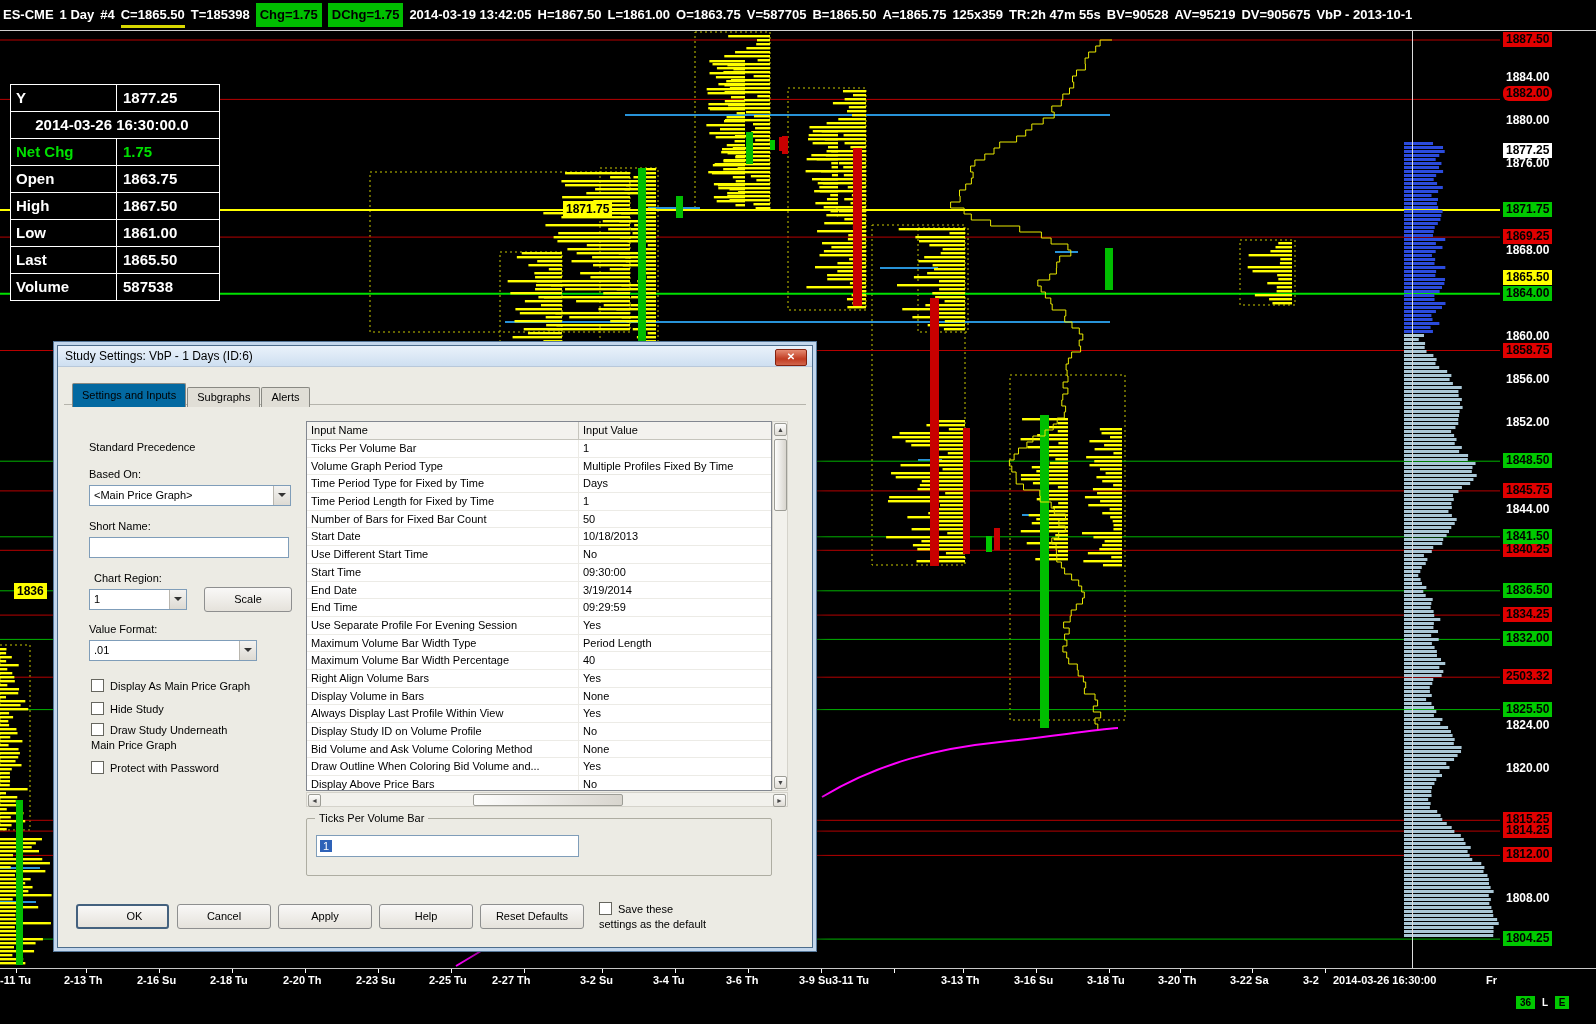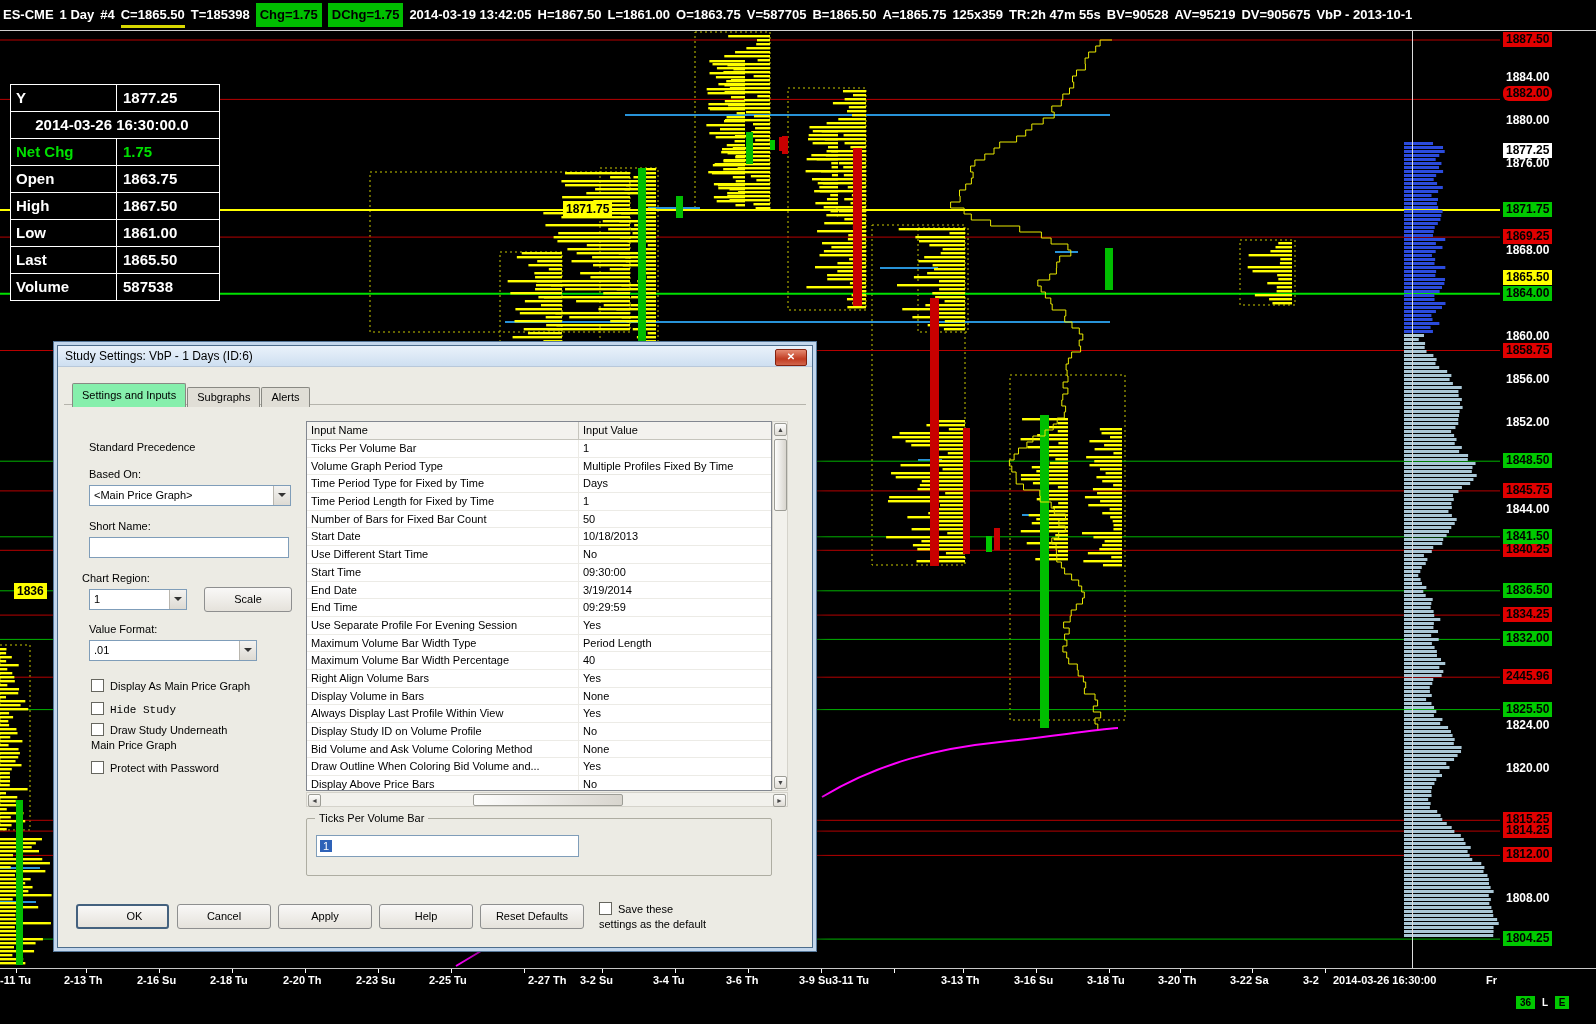--- a/index.html
+++ b/index.html
@@ -34,21 +34,21 @@
   #corner-badge{position:absolute;left:1516px;top:28px;font-size:10px;font-weight:bold;}
   #corner-badge span{padding:1px 4px;}
   .badge-green{background:#00C800;color:#000;}
   .badge-plain{color:#fff;}
   
   #dialog{position:absolute;left:57px;top:345px;width:754px;height:601px;z-index:10;background:#ECEBE4;border:1px solid #4d6d8c;box-shadow:0 0 0 3px #c2d6ec,0 0 0 4px #56789a,4px 6px 14px rgba(0,0,0,.65);font-size:11px;color:#000;}
   #dlg-titlebar{position:absolute;left:0;top:0;right:0;height:21px;background:linear-gradient(#EAF2FB,#CEDFF1);border-bottom:1px solid #b8c8da;line-height:21px;padding-left:7px;font-size:12px;box-sizing:border-box;}
   #dlg-close{position:absolute;right:5px;top:3px;width:30px;height:15px;background:linear-gradient(#E58A72,#C13C22 60%,#D2654C);border:1px solid #83210e;border-radius:2px;color:#fff;font-size:10px;font-weight:bold;text-align:center;line-height:14px;}
   #tabstrip{position:absolute;left:14px;top:37px;height:21px;z-index:2;}
   .tab{display:inline-block;height:19px;line-height:19px;padding:0 9px;border:1px solid #898983;border-bottom:none;background:#E0DED6;margin-right:1px;border-radius:2px 2px 0 0;vertical-align:bottom;}
-  .tab.active{background:#86efac;height:23px;line-height:23px;}
+  .tab.active{background:#0369a1;height:23px;line-height:23px;}
   .tabline{position:absolute;left:6px;right:6px;top:58px;border-top:1px solid #b5b4ac;}
   .dlg-label{position:absolute;white-space:nowrap;}
   .combo{position:absolute;background:#fff;border:1px solid #7F9DB9;height:19px;line-height:19px;}
   .combo .combo-text{display:block;padding-left:4px;padding-right:18px;overflow:hidden;white-space:nowrap;}
   .combo .combo-btn{position:absolute;right:0;top:0;bottom:0;width:16px;background:linear-gradient(#F4F3F1,#DDDAD3);border-left:1px solid #b9b6ae;}
   .combo .combo-btn:after{content:"";position:absolute;left:4px;top:7px;border:4px solid transparent;border-top-color:#333;}
   .textbox{position:absolute;background:#fff;border:1px solid #7F9DB9;height:19px;line-height:19px;padding-left:4px;}
   .btn{position:absolute;height:25px;background:linear-gradient(#F9F8F7,#E5E2DB);border:1px solid #8E8F8F;border-radius:3px;text-align:center;line-height:23px;font-size:11px;box-sizing:border-box;}
   .btn.default{border:2px solid #44617e;line-height:21px;padding-left:24px;}
   .checkrow{position:absolute;line-height:15px;}
@@ -882,21 +882,21 @@
     <div class="scale-label" style="top: 341.2px;">1856.00</div>
     <div class="scale-label" style="top: 384.4px;">1852.00</div>
     <div class="scale-label green" style="top: 422.2px;">1848.50</div>
     <div class="scale-label red" style="top: 451.9px;">1845.75</div>
     <div class="scale-label" style="top: 470.8px;">1844.00</div>
     <div class="scale-label green" style="top: 497.8px;">1841.50</div>
     <div class="scale-label red" style="top: 511.3px;">1840.25</div>
     <div class="scale-label green" style="top: 551.8px;">1836.50</div>
     <div class="scale-label red" style="top: 576.1px;">1834.25</div>
     <div class="scale-label green" style="top: 600.4px;">1832.00</div>
-    <div class="scale-label red" style="top: 638.2px;">2445.96</div>
+    <div class="scale-label red" style="top: 638.2px;">2503.32</div>
     <div class="scale-label green" style="top: 670.6px;">1825.50</div>
     <div class="scale-label" style="top: 686.8px;">1824.00</div>
     <div class="scale-label" style="top: 730px;">1820.00</div>
     <div class="scale-label red" style="top: 781.3px;">1815.25</div>
     <div class="scale-label red" style="top: 792.1px;">1814.25</div>
     <div class="scale-label red" style="top: 816.4px;">1812.00</div>
     <div class="scale-label" style="top: 859.6px;">1808.00</div>
     <div class="scale-label green" style="top: 900.1px;">1804.25</div>
   </div>
 
@@ -915,21 +915,21 @@
     <div class="axis-label" style="left: 137px;">2-16 Su</div>
     <div class="axis-tick" style="left: 159px;"></div>
     <div class="axis-label" style="left: 210px;">2-18 Tu</div>
     <div class="axis-tick" style="left: 232px;"></div>
     <div class="axis-label" style="left: 283px;">2-20 Th</div>
     <div class="axis-tick" style="left: 305px;"></div>
     <div class="axis-label" style="left: 356px;">2-23 Su</div>
     <div class="axis-tick" style="left: 378px;"></div>
     <div class="axis-label" style="left: 429px;">2-25 Tu</div>
     <div class="axis-tick" style="left: 451px;"></div>
-    <div class="axis-label" style="left: 528px;">2-27 Th</div>
+    <div class="axis-label" style="left: 492px;">2-27 Th</div>
     <div class="axis-tick" style="left: 524px;"></div>
     <div class="axis-label" style="left: 580px;">3-2 Su</div>
     <div class="axis-tick" style="left: 602px;"></div>
     <div class="axis-label" style="left: 653px;">3-4 Tu</div>
     <div class="axis-tick" style="left: 675px;"></div>
     <div class="axis-label" style="left: 726px;">3-6 Th</div>
     <div class="axis-tick" style="left: 748px;"></div>
     <div class="axis-label" style="left: 799px;">3-9 Su</div>
     <div class="axis-tick" style="left: 821px;"></div>
     <div class="axis-label" style="left: 832px; text-align: right;">3-11 Tu</div>
@@ -960,21 +960,21 @@
 
   <div class="dlg-label" style="left:31px;top:122px;">Based On:</div>
   <div class="combo" style="left:31px;top:139px;width:200px;">
     <span class="combo-text">&lt;Main Price Graph&gt;</span>
     <span class="combo-btn"></span>
   </div>
 
   <div class="dlg-label" style="left:31px;top:174px;">Short Name:</div>
   <div class="textbox" style="left:31px;top:191px;width:194px;"></div>
 
-  <div class="dlg-label" style="left:24px;top:226px;text-align:center;">Chart Region:</div>
+  <div class="dlg-label" style="left:36px;top:226px;text-align:center;">Chart Region:</div>
   <div class="combo" style="left:31px;top:243px;width:96px;">
     <span class="combo-text">1</span>
     <span class="combo-btn"></span>
   </div>
   <div class="btn" style="left:146px;top:241px;width:88px;">Scale</div>
 
   <div class="dlg-label" style="left:31px;top:277px;">Value Format:</div>
   <div class="combo" style="left:31px;top:294px;width:166px;">
     <span class="combo-text">.01</span>
     <span class="combo-btn"></span>
@@ -1084,21 +1084,21 @@
     <div id="ticks-group-label">Ticks Per Volume Bar</div>
     <div id="ticks-input">
       <span class="sel">1</span>
     </div>
   </div>
 
   <div class="checkrow" id="save-check">
     <span class="checkbox"></span><span class="cb-text">Save these settings as the default</span>
   </div>
 <div class="checkrow" style="left: 33px; top: 333px; width: 220px;"><span class="checkbox"></span><span class="cb-text">Display As Main Price Graph</span></div>
-    <div class="checkrow" style="left: 33px; top: 356px; width: 220px; font-family: Liberation Mono, monospace;"><span class="checkbox"></span><span class="cb-text">Hide Study</span></div>
+    <div class="checkrow" style="left: 33px; top: 356px; width: 220px;"><span class="checkbox"></span><span class="cb-text">Hide Study</span></div>
     <div class="checkrow" style="left: 33px; top: 377px; width: 150px;"><span class="checkbox"></span><span class="cb-text">Draw Study Underneath Main Price Graph</span></div>
     <div class="checkrow" style="left: 33px; top: 415px; width: 220px;"><span class="checkbox"></span><span class="cb-text">Protect with Password</span></div>
     <div class="btn default" style="left: 18px; top: 558px; width: 93px;">OK</div>
     <div class="btn" style="left: 119px; top: 558px; width: 94px;">Cancel</div>
     <div class="btn" style="left: 220px; top: 558px; width: 94px;">Apply</div>
     <div class="btn" style="left: 321px; top: 558px; width: 94px;">Help</div>
     <div class="btn" style="left: 422px; top: 558px; width: 104px;">Reset Defaults</div>
   </div>
 
 </body></html>

